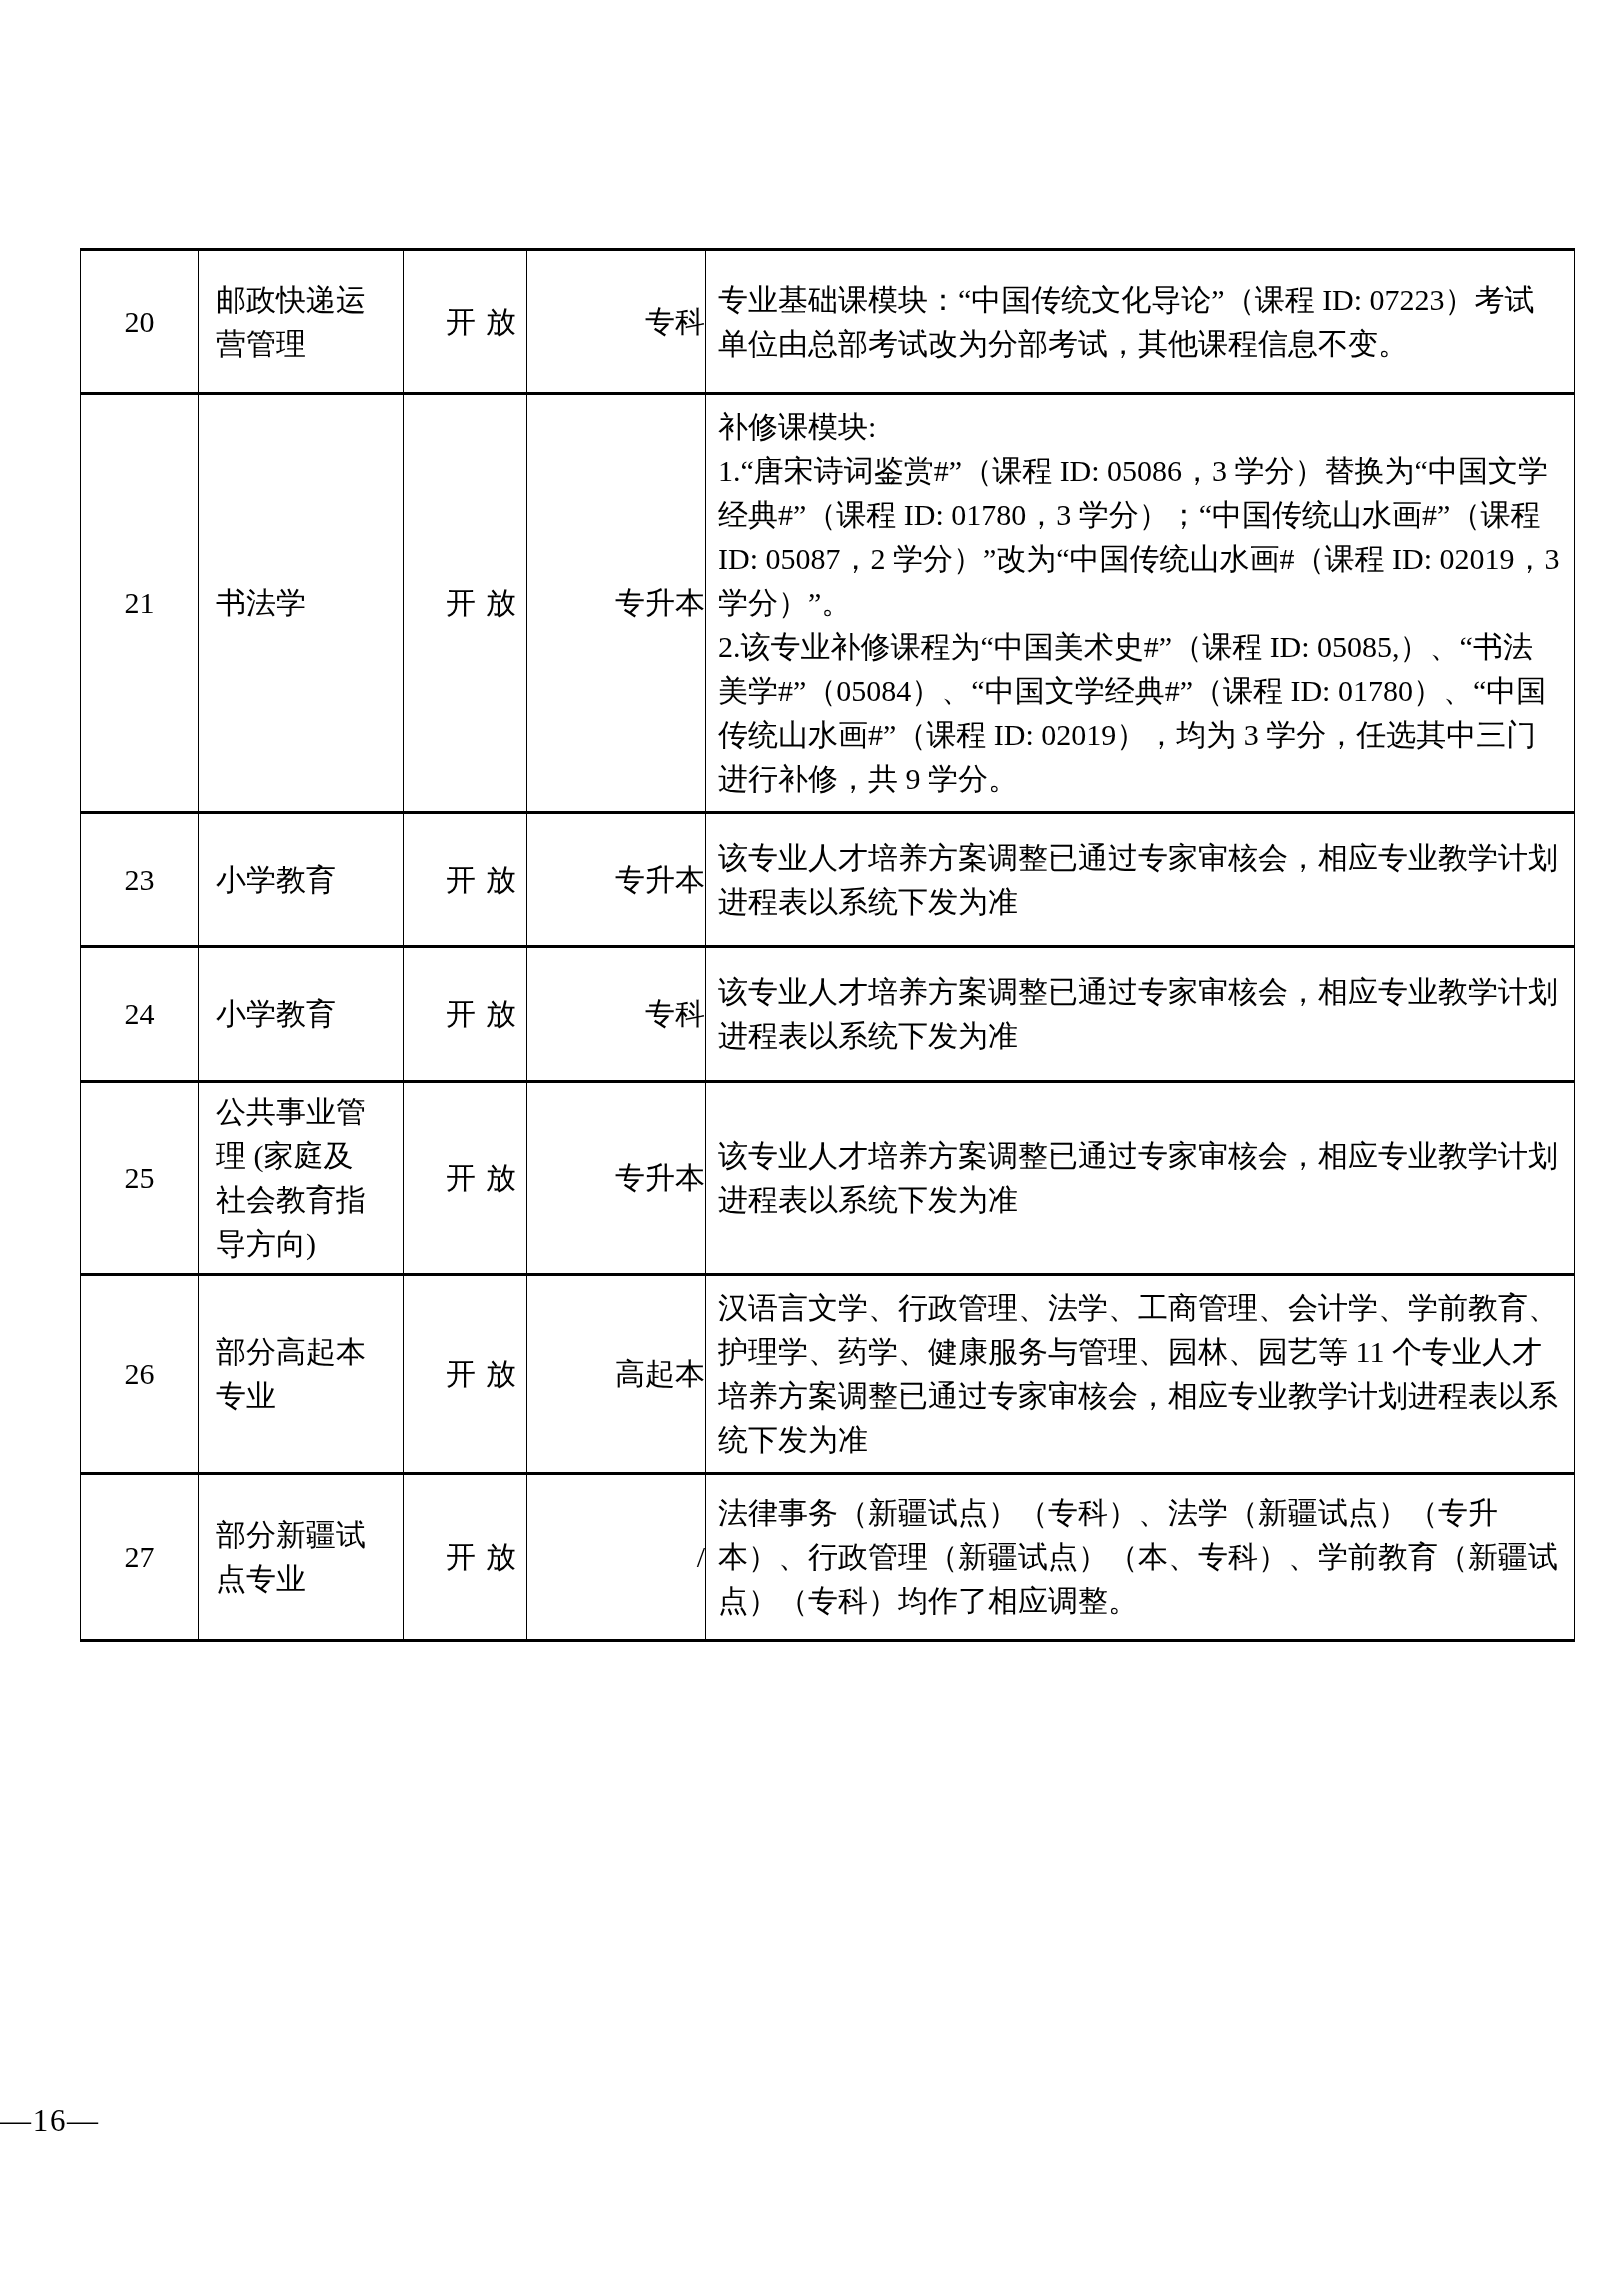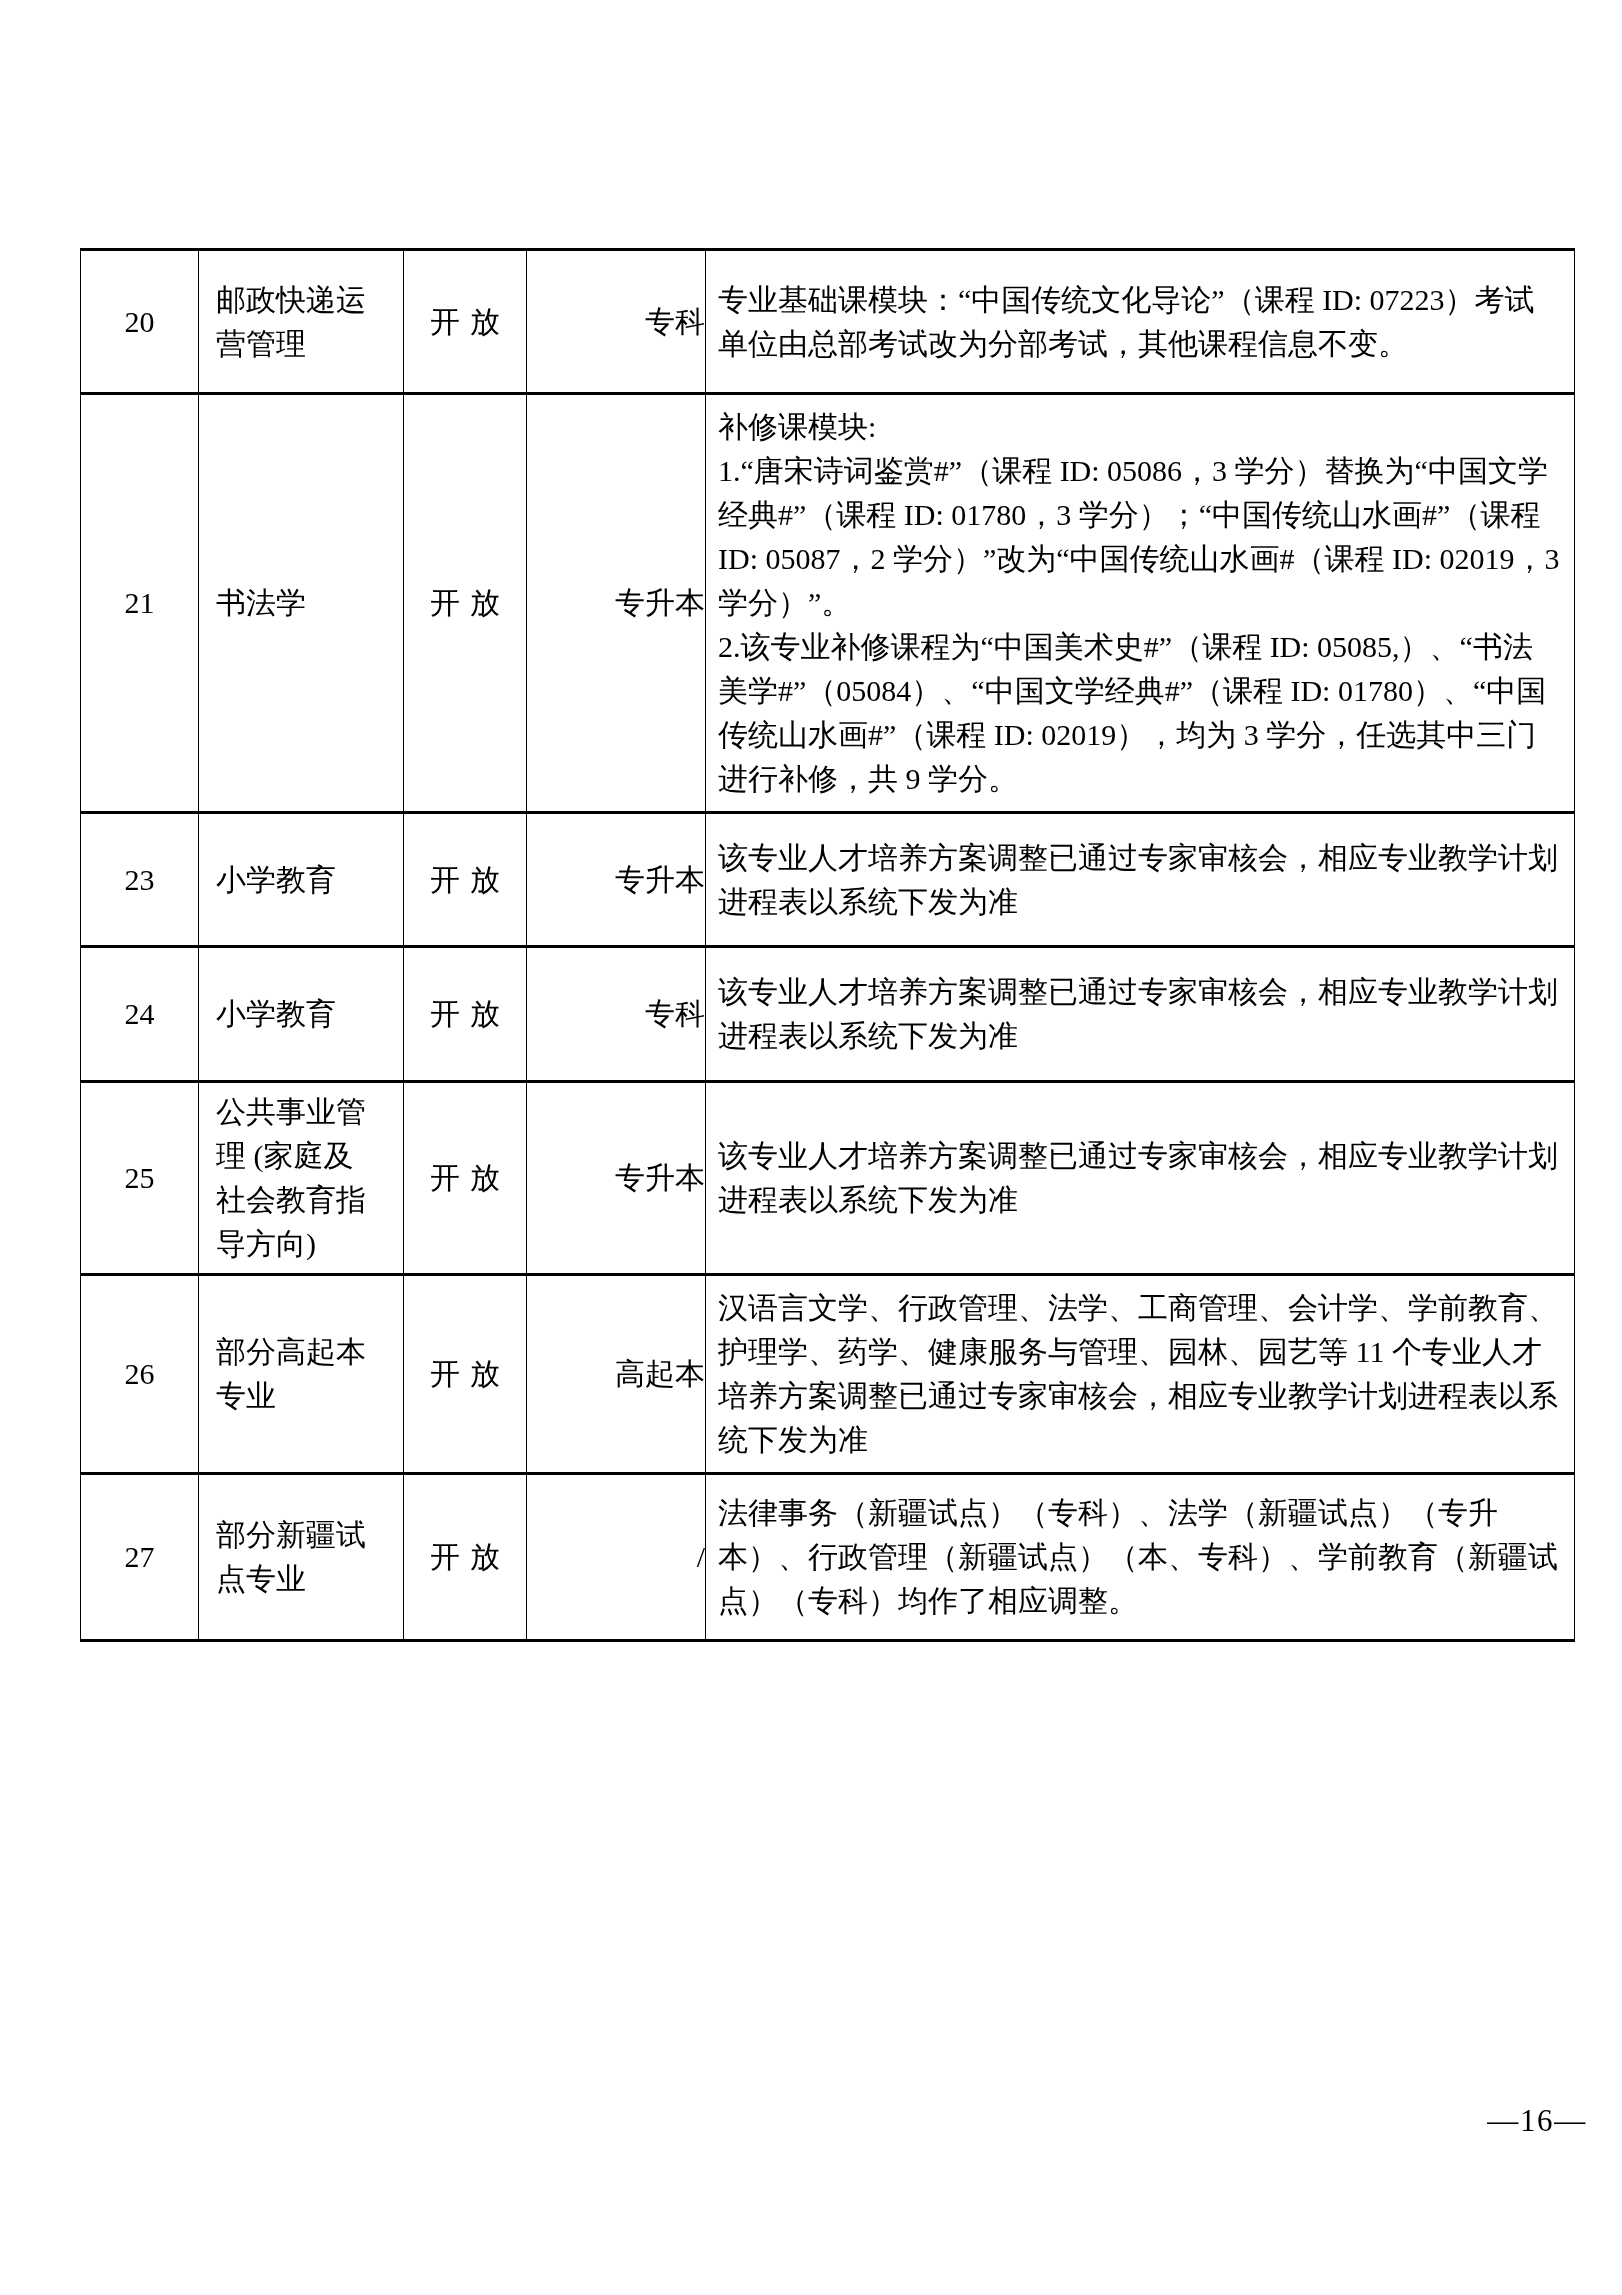--- a/index.html
+++ b/index.html
@@ -52,40 +52,40 @@
   td.num-cell {
     text-align: center;
     font-size: 31px;
   }
   td.name-cell {
     text-align: left;
     padding: 6.8px 24px 6.8px 17px;
     line-height: 47px;
   }
   td.status-cell {
-    text-align: center;
+    text-align: right;
     letter-spacing: 10px;
     padding-left: 10px; 
   }
   td.level-cell {
     text-align: right;
   }
   td.note-cell {
     text-align: left;
     padding: 10px 12px 10px 12px;
     line-height: 41px;
     font-size: 29px;
     white-space: pre-wrap;
   }
   .footer-pagenum {
     position: absolute;
     top: 2103px;
     left: 0;
     width: 1587px;
-    text-align: right;
+    text-align: left;
     font-size: 31px;
     letter-spacing: 1.7px;
   }
 </style>
 </head>
 <body>
 
 <div class="page">
 
   <table class="doc-table">

